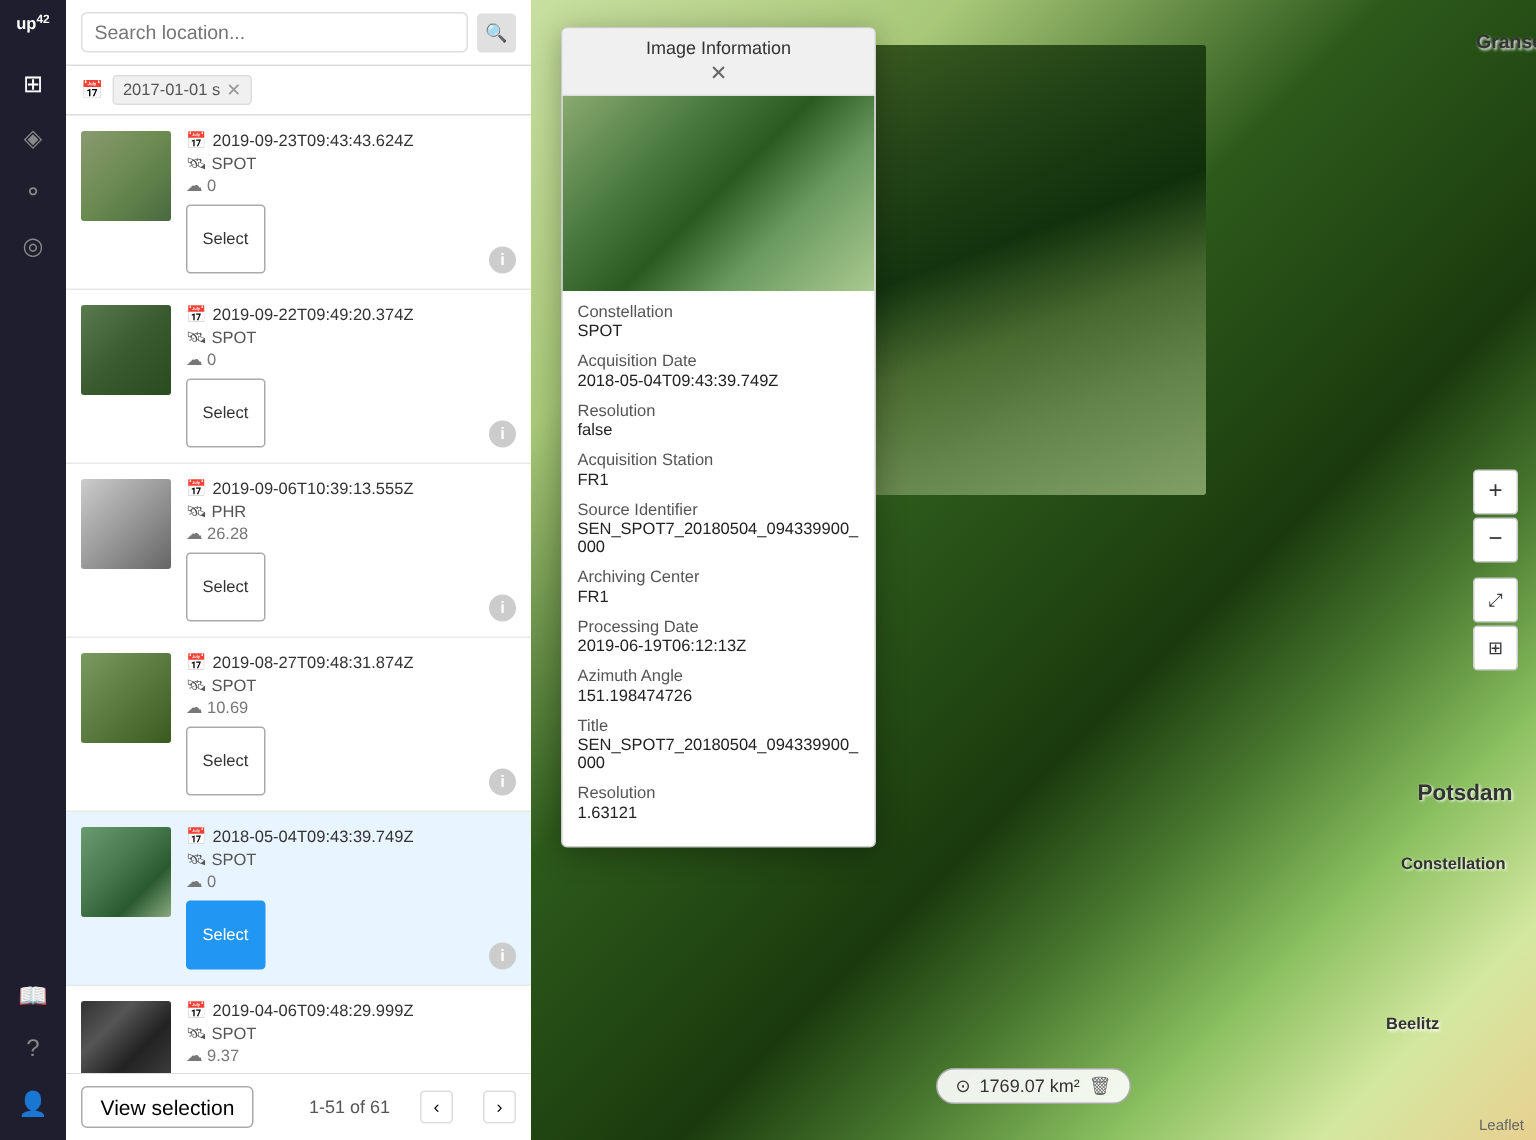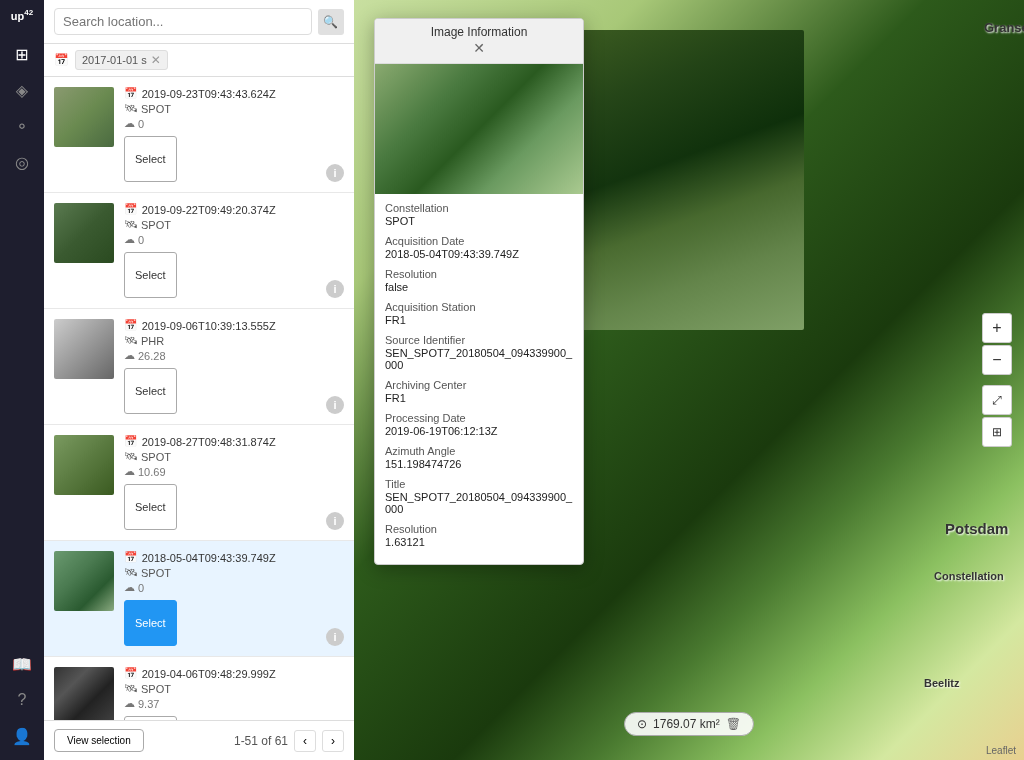--- a/index.html
+++ b/index.html
@@ -158,27 +158,27 @@
       border-top: 1px solid #ddd;
       display: flex;
       align-items: center;
       justify-content: space-between;
     }
     .view-selection-btn {
       border: 1px solid #aaa;
       background: #fff;
       border-radius: 4px;
       padding: 5px 12px;
-      font-size: 10px;
+      font-size: 14px;
       cursor: pointer;
     }
     .pagination {
       display: flex;
       align-items: center;
-      gap: 6px;
+      gap: 20px;
       font-size: 12px;
       color: #555;
     }
     .page-btn {
       width: 22px;
       height: 22px;
       border: 1px solid #ddd;
       background: #fff;
       border-radius: 3px;
       cursor: pointer;

